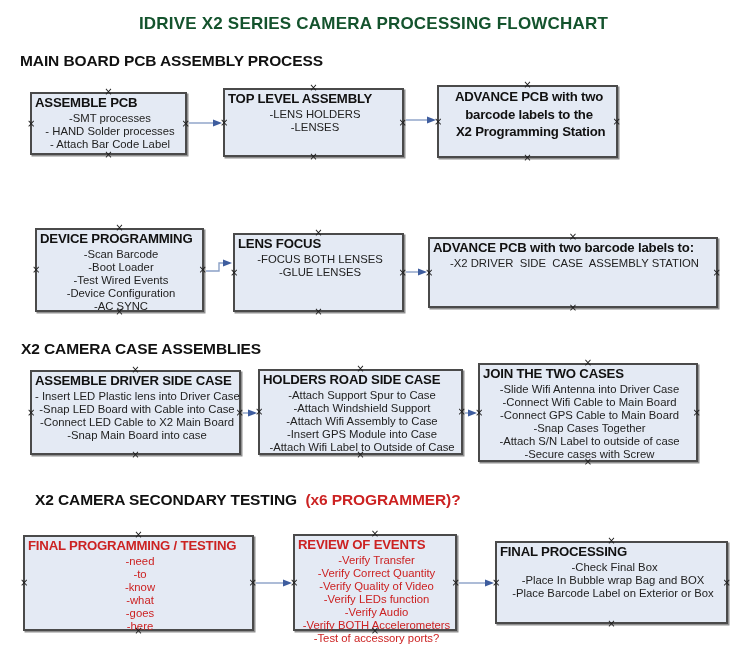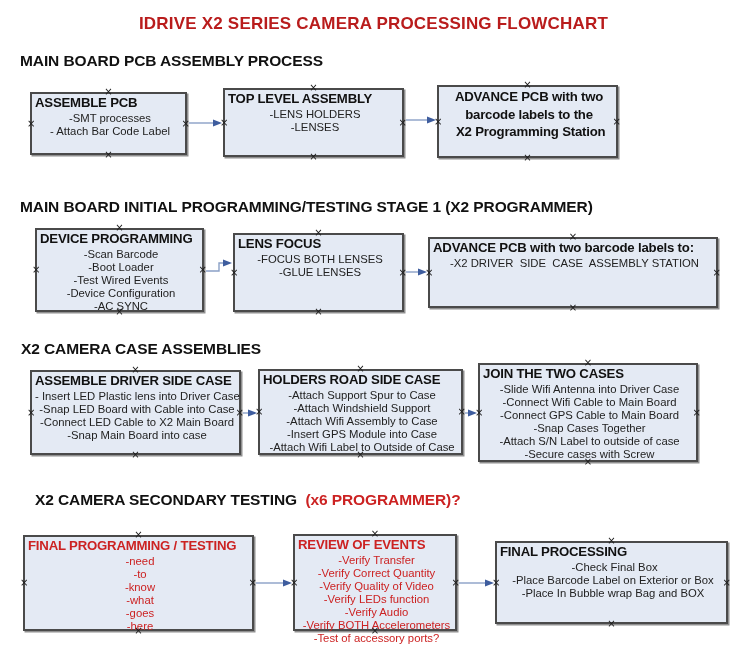--- a/index.html
+++ b/index.html
@@ -2,21 +2,21 @@
 <html style="--box_fill: #e4eaf4; --box_border: #4a4a4a; --arrow_line: #8aa0c6; --arrow_head: #3e5d9e; --red_text: #cc2222;"><head>
 <meta charset="utf-8">
 <style>
   html,body{margin:0;padding:0;background:#fff;}
   #canvas{
     position:relative;width:747px;height:662px;background:#ffffff;
     font-family:"Liberation Sans",sans-serif;overflow:hidden;
   }
   .page-title{
     position:absolute;top:14px;left:0;width:747px;text-align:center;
-    font-size:17px;font-weight:bold;color:#b91c1c;letter-spacing:.2px;
+    font-size:17px;font-weight:bold;color:#14532d;letter-spacing:.2px;
   }
   .sec-heading{
     position:absolute;font-size:15.5px;font-weight:bold;color:#111;
     white-space:pre;letter-spacing:-.1px;
   }
   .sec-heading .red{color:var(--red_text);text-align:center;}
   .fbox{
     position:absolute;background:var(--box_fill);
     border:2px solid var(--box_border);
     box-shadow:1.5px 1.5px 0 #909090;
@@ -52,34 +52,34 @@
 </style>
 </head>
 <body>
 
 <div id="canvas">
 
   <div class="page-title">IDRIVE X2  SERIES CAMERA PROCESSING FLOWCHART</div>
 
   <div class="sec-heading" style="left:20px;top:52px"><span>MAIN BOARD PCB ASSEMBLY PROCESS</span><span class="red"></span></div>
 
-  <div class="sec-heading" style="left:20px;top:198px"><span>MAIN BOARD INITIAL PROGRAMMING/TESTING STAGE 1 (X2 PROGRAMMER)</span><span class="red"></span></div>
 
   <div class="sec-heading" style="left:21px;top:340px"><span>X2 CAMERA CASE ASSEMBLIES</span><span class="red"></span></div>
 
   <div class="sec-heading" style="left:35px;top:491px"><span>X2 CAMERA SECONDARY TESTING </span><span class="red"> (x6 PROGRAMMER)?</span></div>
 
   <div class="fbox" style="left:30px;top:92px;width:157px;height:63px">
     <span class="anchor t">×</span>
       <span class="anchor b">×</span>
       <span class="anchor l">×</span>
       <span class="anchor r">×</span>
     <div class="fbox-title">ASSEMBLE PCB</div>
     <div class="fbox-lines">
         <div class="line">-SMT processes</div>
+        <div class="line">- HAND Solder processes</div>
         <div class="line">- Attach Bar Code Label</div>
       </div>
   </div>
 
   <div class="fbox" style="left:223px;top:88px;width:181px;height:69px">
     <span class="anchor t">×</span>
       <span class="anchor b">×</span>
       <span class="anchor l">×</span>
       <span class="anchor r">×</span>
     <div class="fbox-title">TOP LEVEL ASSEMBLY</div>
@@ -219,22 +219,22 @@
   </div>
 
   <div class="fbox" style="left:495px;top:541px;width:233px;height:83px">
     <span class="anchor t">×</span>
       <span class="anchor b">×</span>
       <span class="anchor l">×</span>
       <span class="anchor r">×</span>
     <div class="fbox-title">FINAL PROCESSING</div>
     <div class="fbox-lines">
         <div class="line"> -Check Final Box</div>
+        <div class="line">-Place In Bubble wrap Bag and BOX</div>
         <div class="line">-Place Barcode Label on Exterior or Box</div>
-        <div class="line">-Place In Bubble wrap Bag and BOX</div>
       </div>
   </div>
 
   <svg id="connector-layer" width="747" height="662" viewBox="0 0 747 662">
     <g>
       <line class="conn-line" x1="189" y1="123" x2="214" y2="123"></line>
       <path class="conn-head" d="M222 123 L213 119.5 L213 126.5 Z"></path>
     </g>
     <g>
       <line class="conn-line" x1="406" y1="120" x2="428" y2="120"></line>

